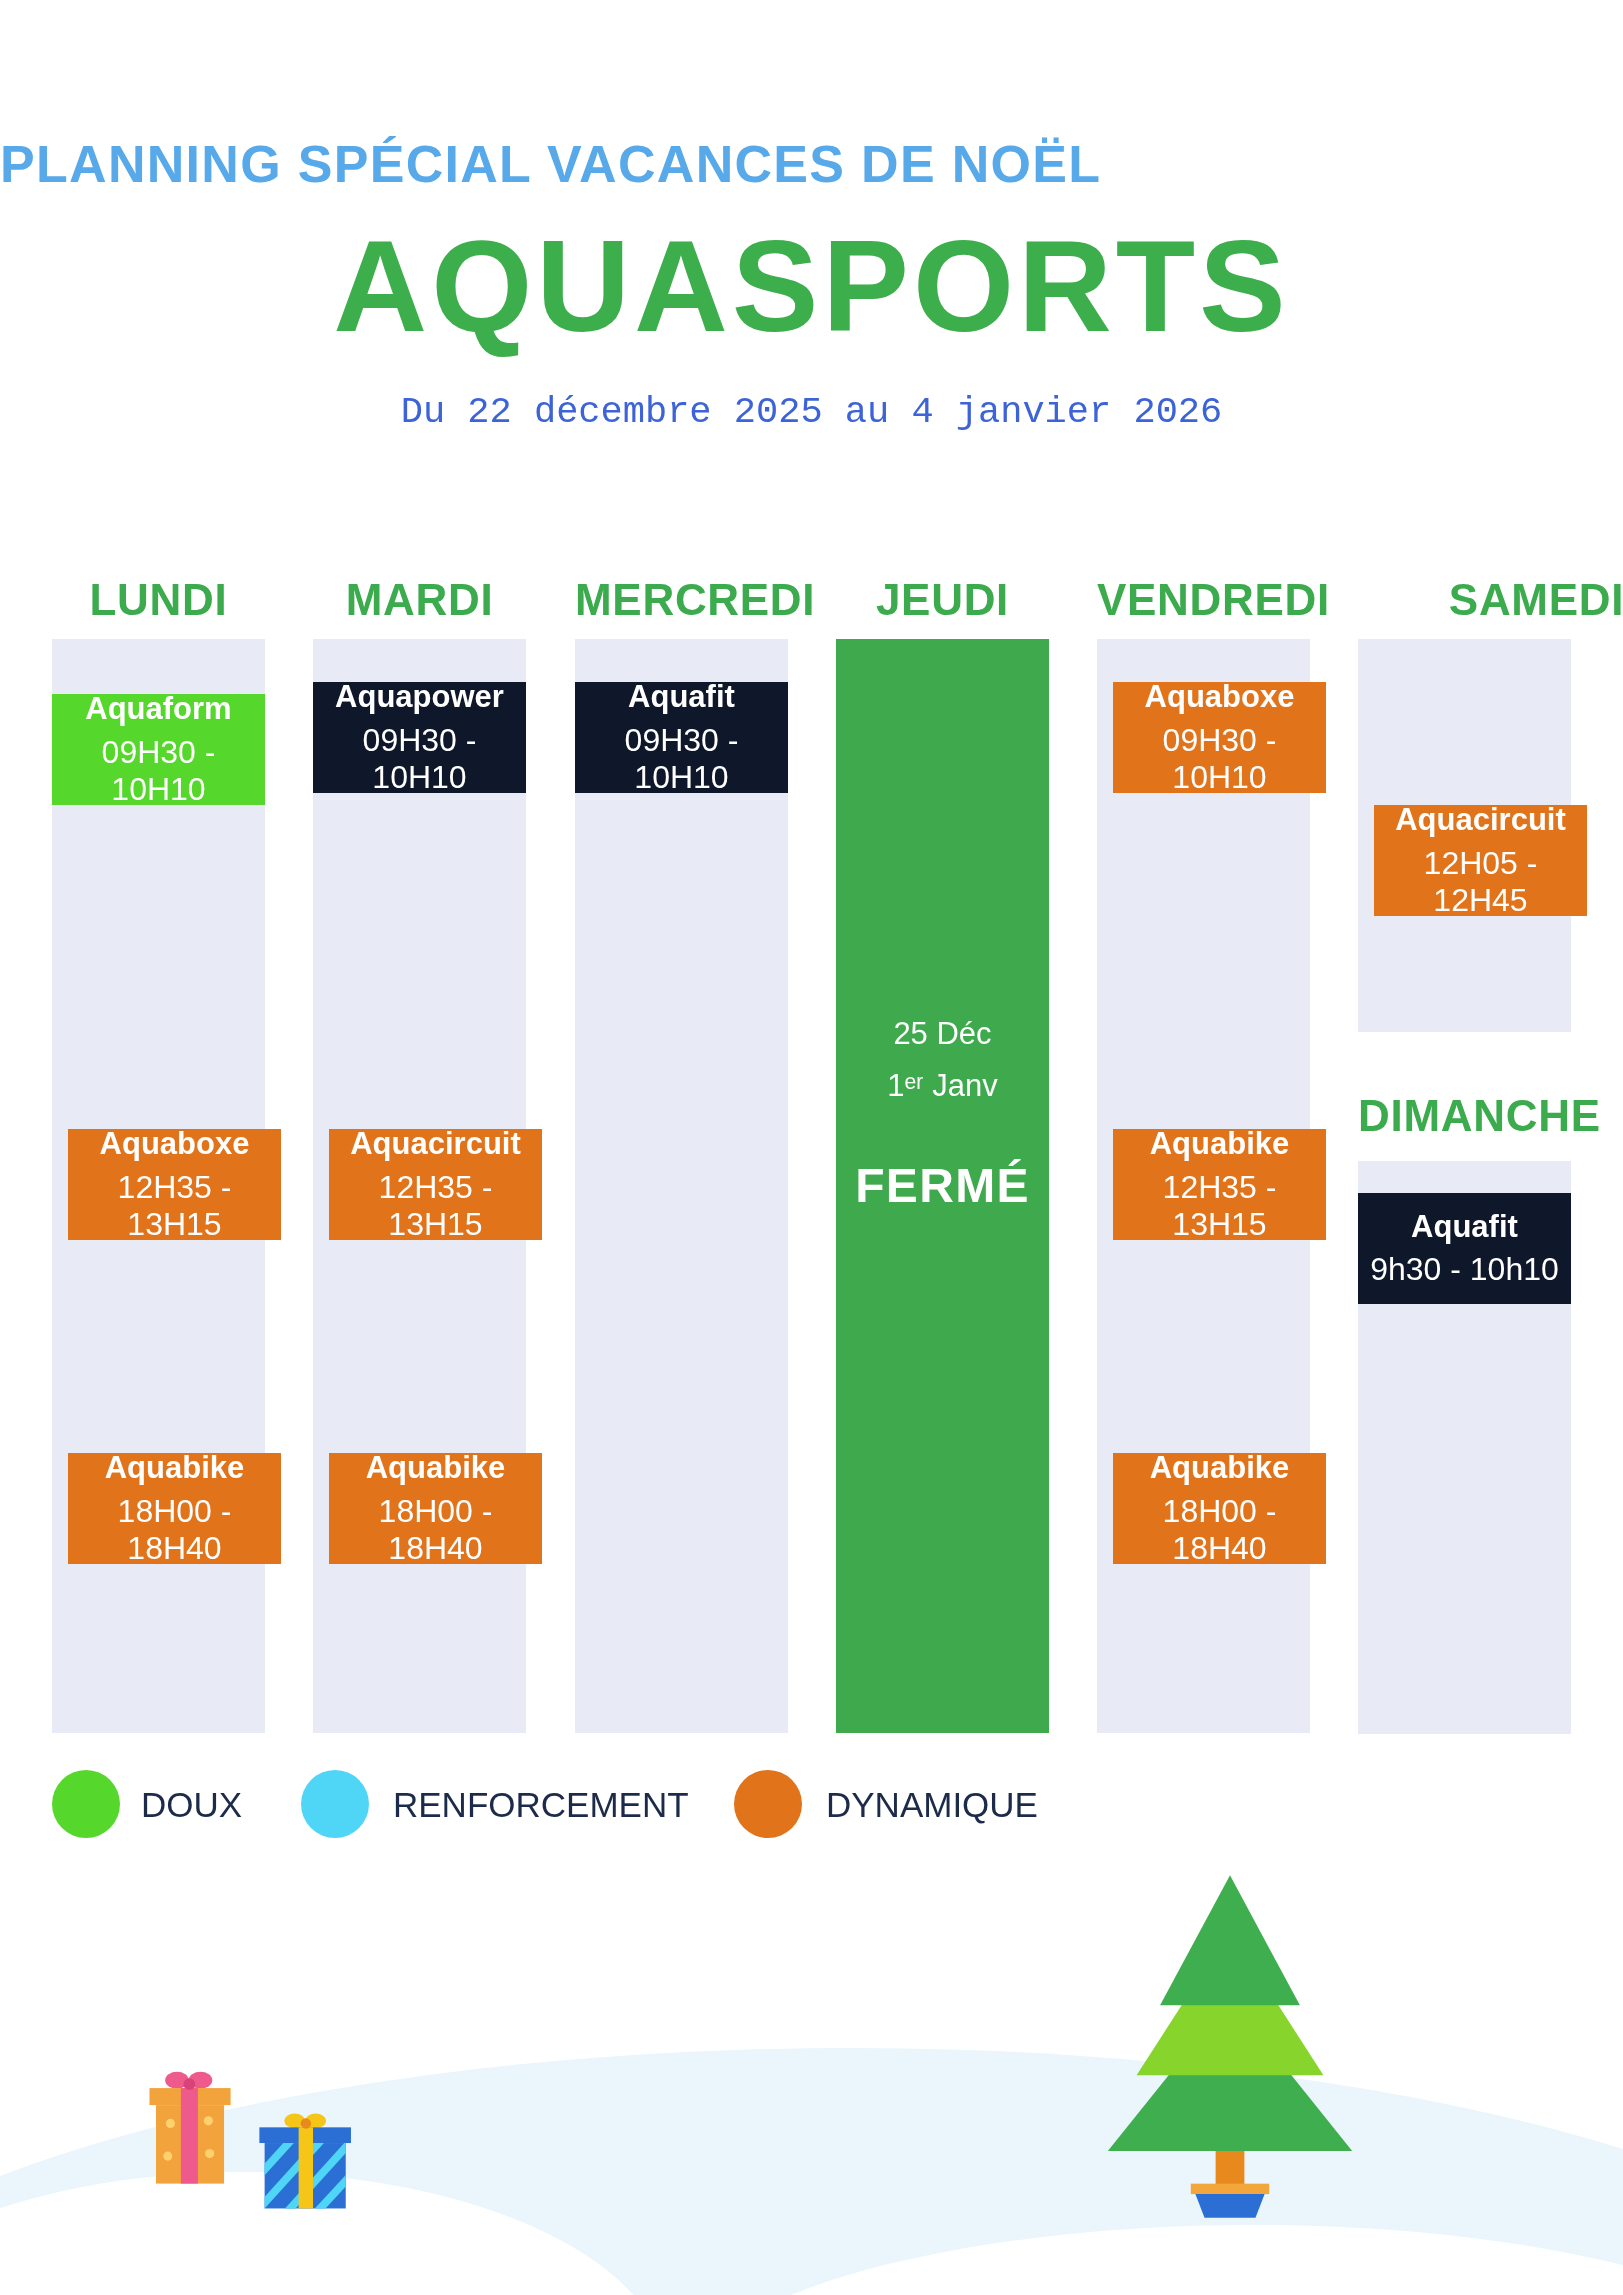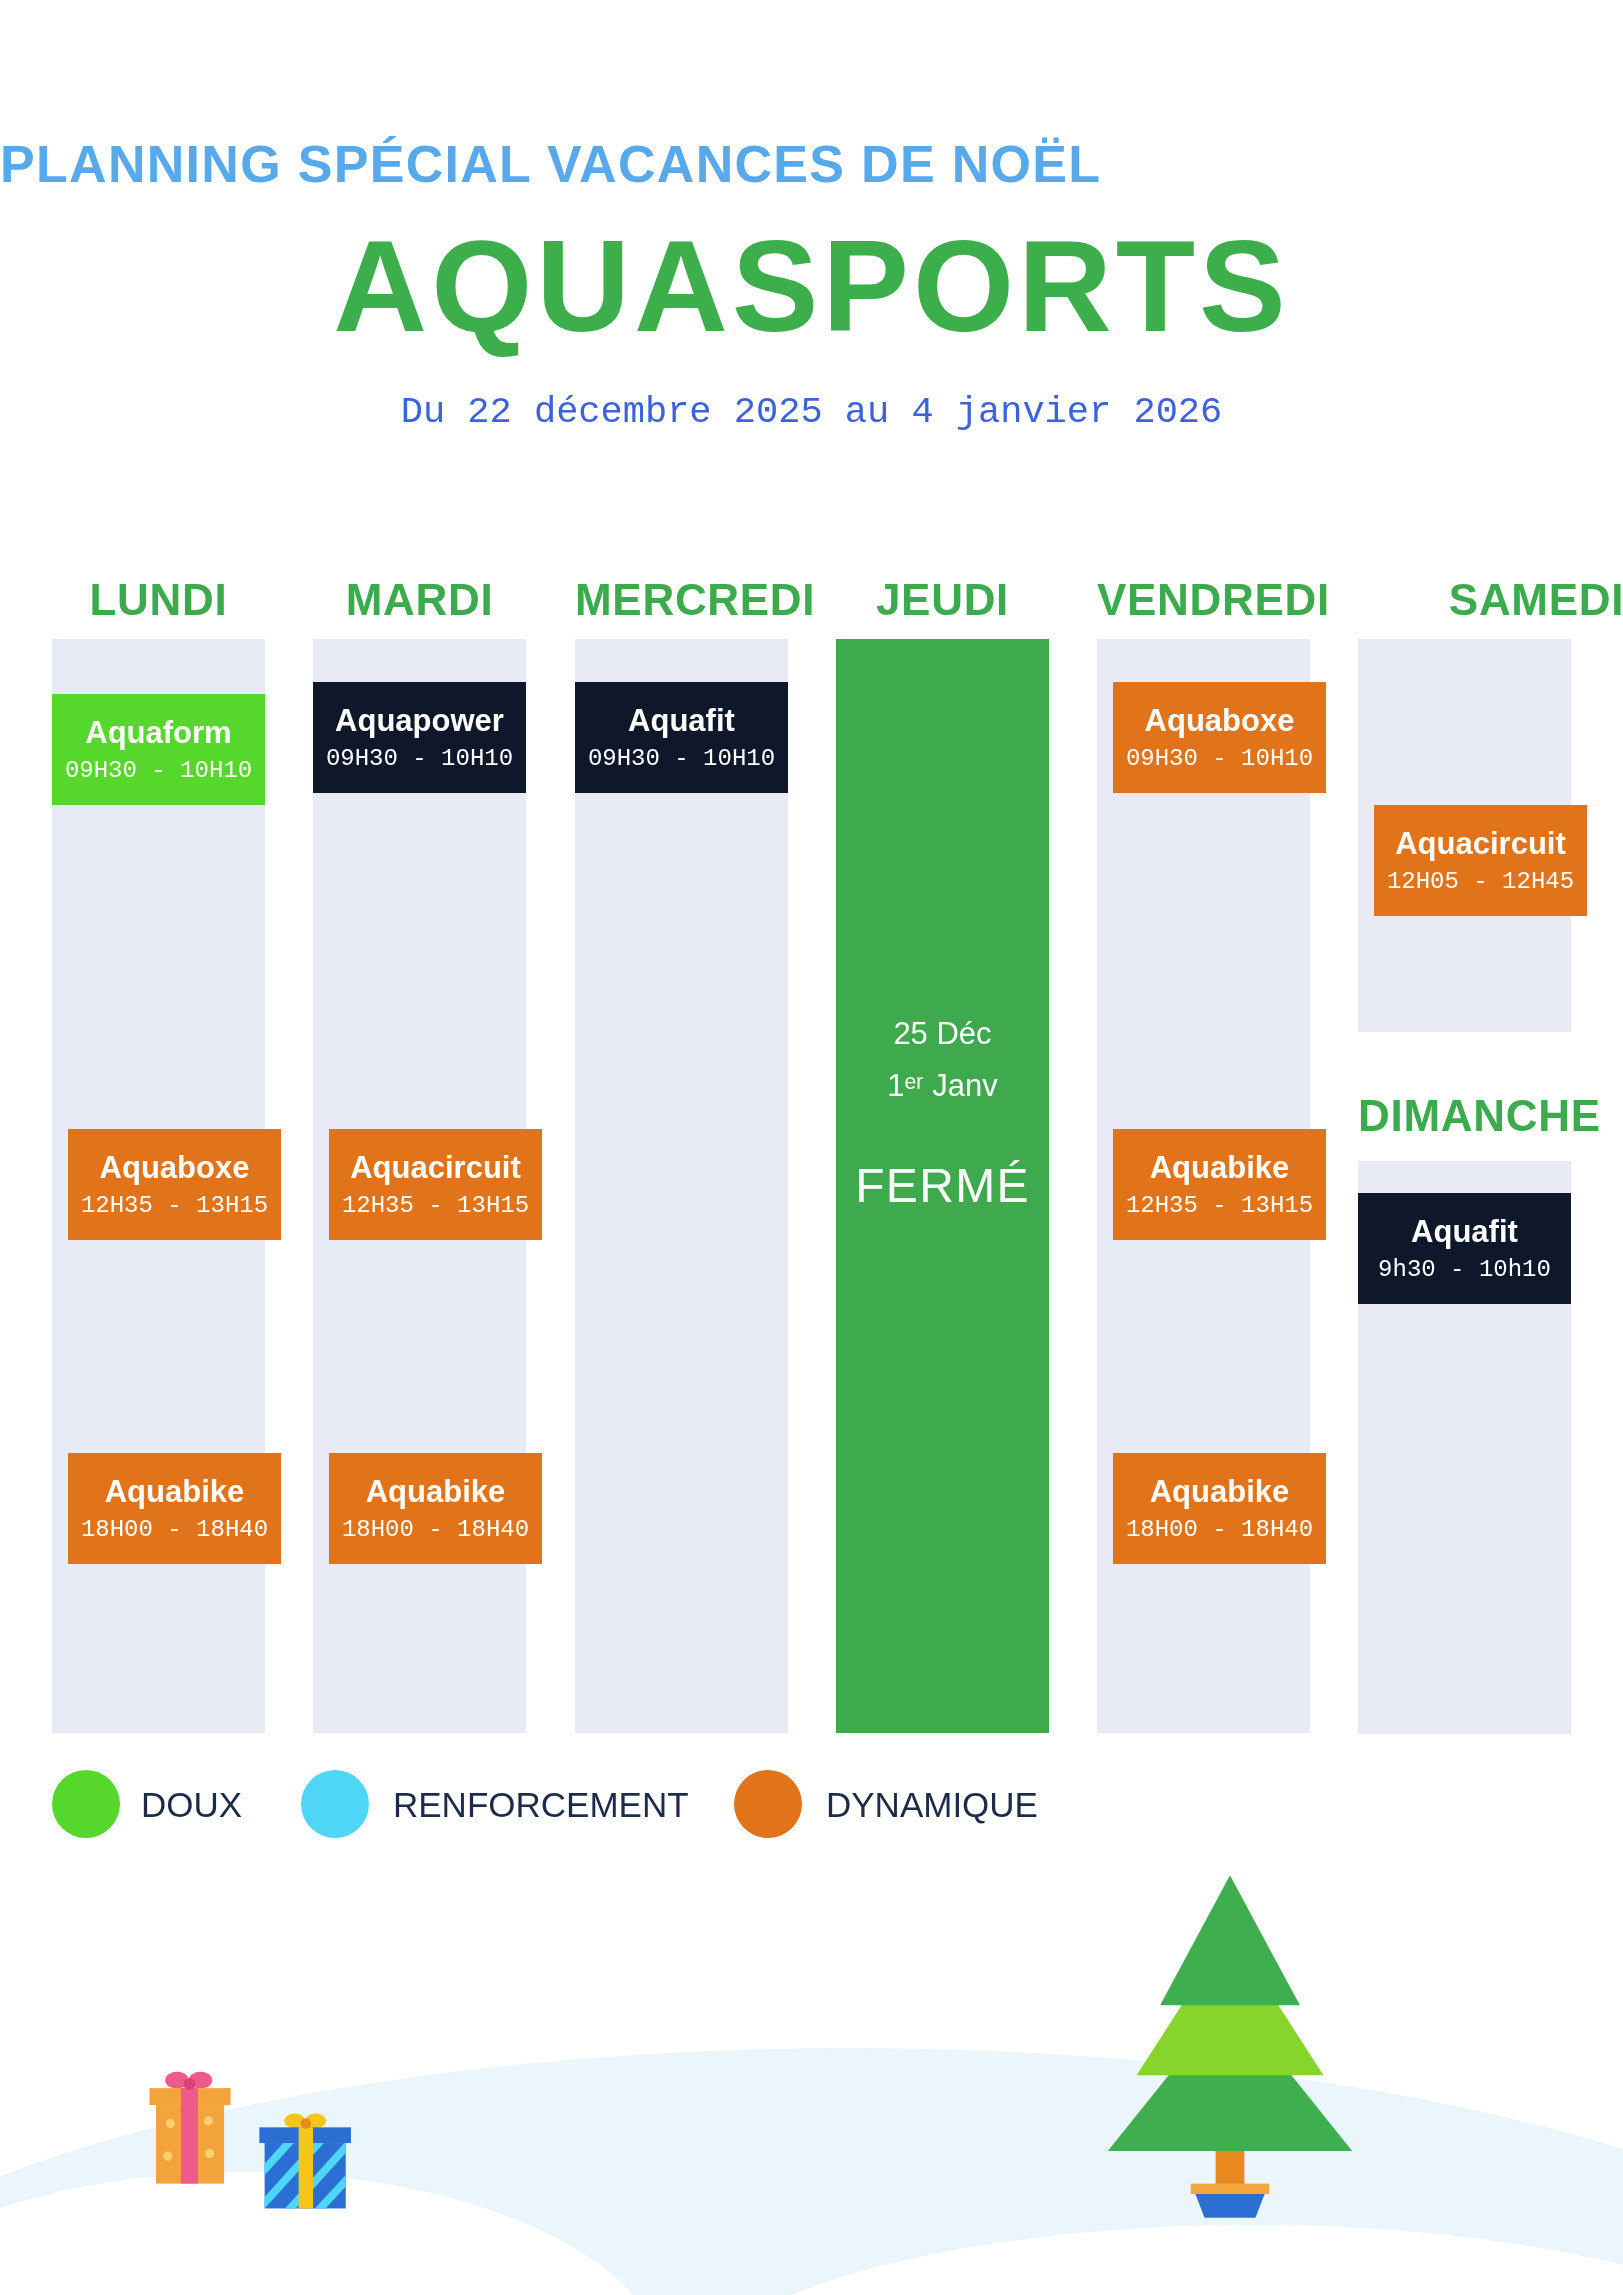--- a/index.html
+++ b/index.html
@@ -26,29 +26,29 @@
     font-size:44px;font-weight:700;color:#3bab4d;letter-spacing:0.7px;
   }
   .day-header.sunday{top:1091px;}
   .track{position:absolute;width:213px;background:#e8eaf6;}
   .track.closed-track{background:#3fa94d;}
   .event{
     position:absolute;width:213px;height:111px;color:#ffffff;text-align:center;
     display:flex;flex-direction:column;justify-content:center;gap:6.5px;
   }
   .ev-name{font-size:31px;font-weight:700;}
-  .ev-time{font-size:24px;font-weight:400;font-family:Liberation Mono, monospace;}
+  .ev-time{font-size:32px;font-weight:400;}
   .doux{background:#56d72b;margin-top:12px;}
   .renforcement{background:#0f172a;}
   .dynamique{background:#e1731b;margin-left:16px;}
   .closed-text{
     position:absolute;width:213px;text-align:center;color:#ffffff;
   }
   .closed-date{font-size:31px;font-weight:400;line-height:52px;}
-  .closed-status{font-size:48px;font-weight:400;margin-top:46px;letter-spacing:1.3px;}
+  .closed-status{font-size:48px;font-weight:700;margin-top:46px;letter-spacing:1.3px;}
   
   .legend-dot{position:absolute;top:1770px;width:68px;height:68px;border-radius:50%;}
   .dot-doux{background:#56d72b;}
   .dot-renforcement{background:#4fd6f7;}
   .dot-dynamique{background:#e1731b;}
   .legend-label{position:absolute;top:1785px;font-size:35px;font-weight:500;color:#1c2b4a;white-space:nowrap;}
   
   .snow-band{position:absolute;left:-262px;top:2048px;width:2225px;height:720px;
     background:#eaf6fc;border-radius:50%;}
   .snow-band-rect{position:absolute;left:0;top:2199px;width:1623px;height:97px;background:#eaf6fc;}

